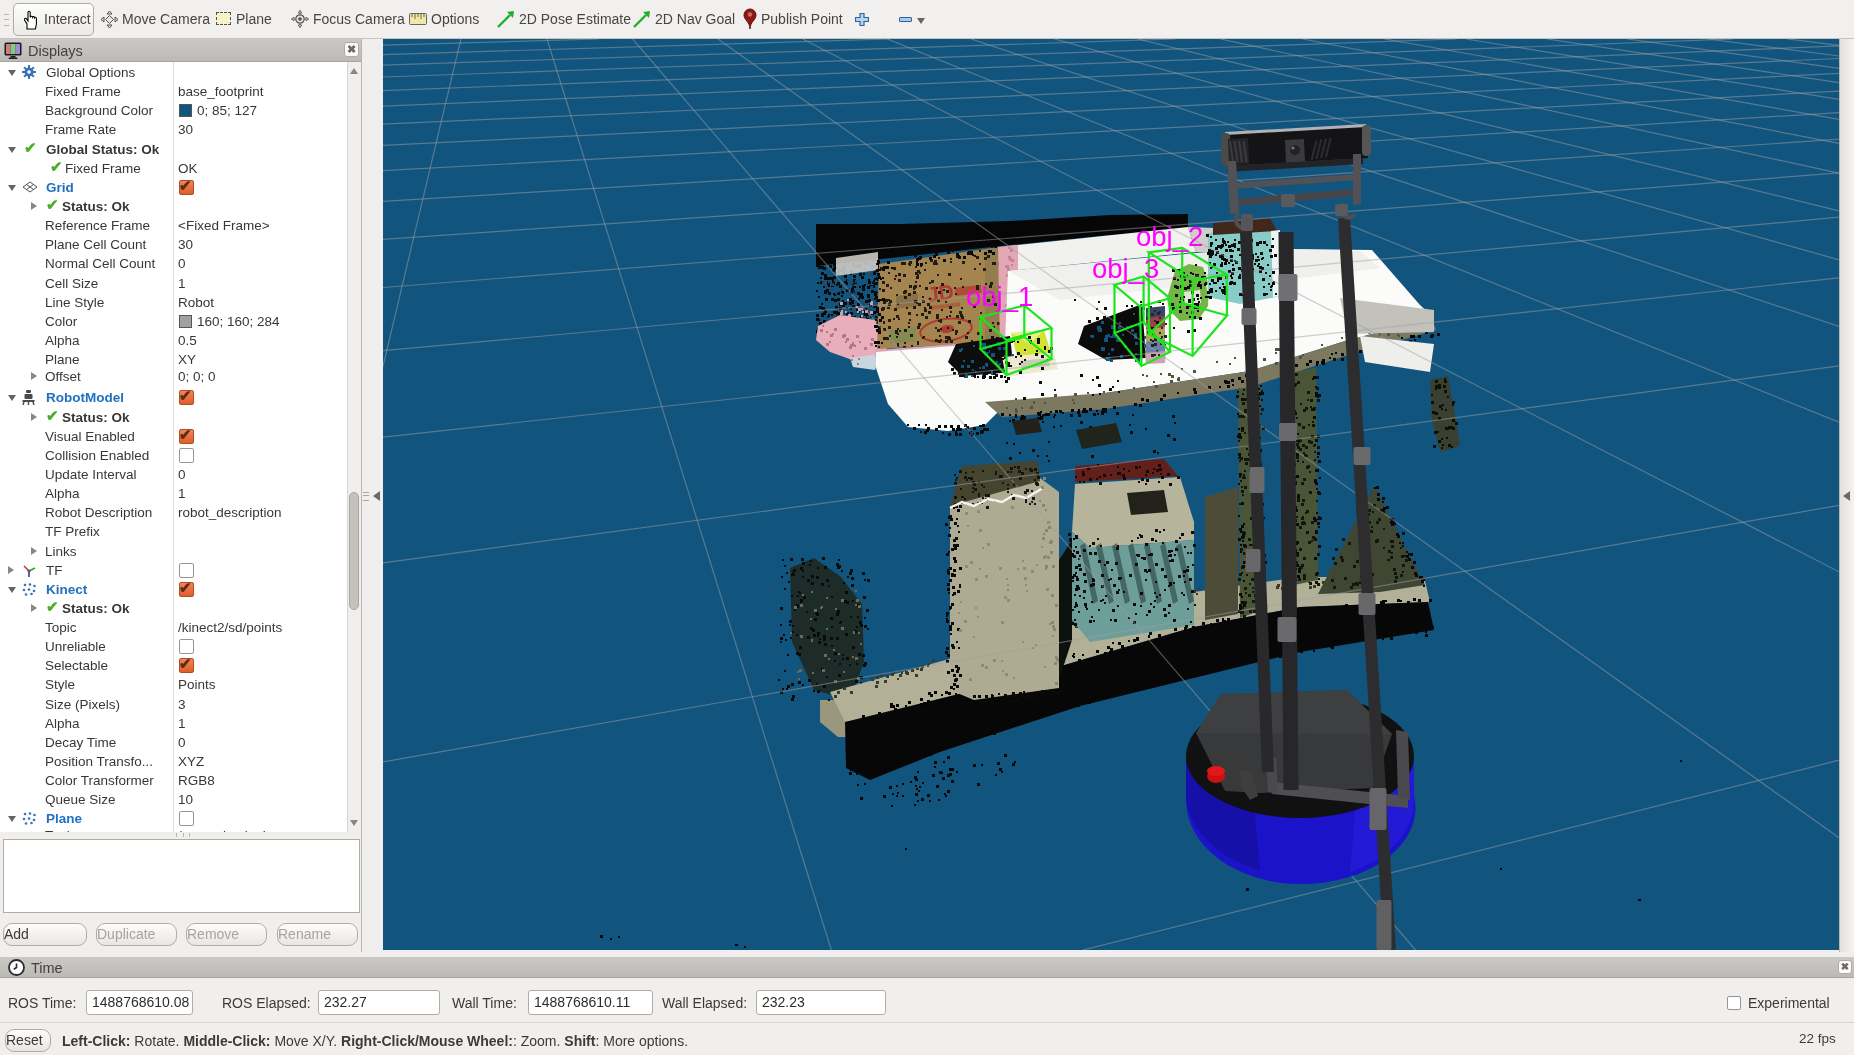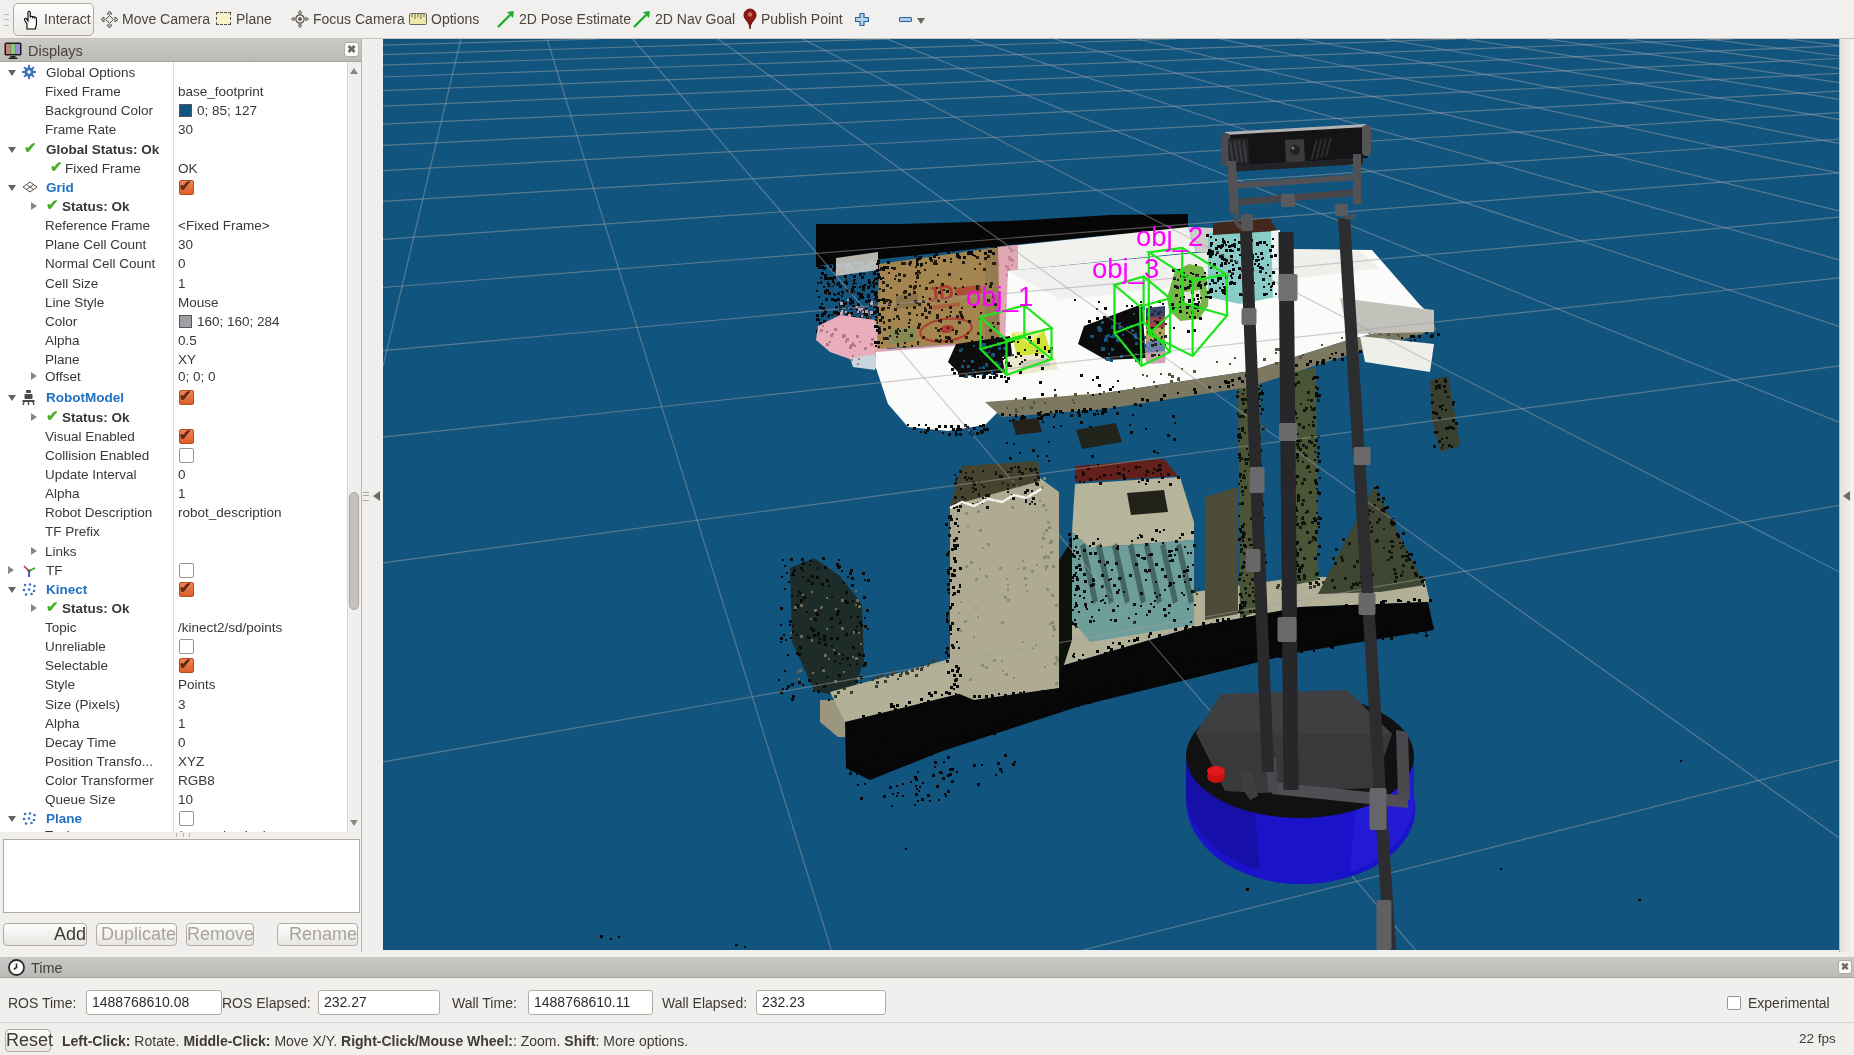--- a/index.html
+++ b/index.html
@@ -8,21 +8,21 @@
 .row .nm{position:absolute;top:2px}
 .row .vl{position:absolute;left:178px;top:2px}
 .bluebold{color:#2270c2;font-weight:bold}
 .tri{position:absolute;width:0;height:0;top:7px}
 .trid{border-left:4.5px solid transparent;border-right:4.5px solid transparent;border-top:6px solid #66625c}
 .trir{border-top:4.5px solid transparent;border-bottom:4.5px solid transparent;border-left:6px solid #8a8680}
 .cb{position:absolute;left:179px;top:2px;width:15px;height:15px;border:1px solid #9a958e;border-radius:2px;background:#fff}
 .cbon{background:linear-gradient(#f2835b,#dd5f28);border-color:#b14e1f}
 .chk{position:absolute;left:-1px;top:-4px;font-size:15px;color:#5a2d12;font-weight:bold}
 .gchk{color:#4caf2a;font-weight:bold;font-size:15px}
-.btn{position:absolute;height:23px;background:linear-gradient(#fdfdfc,#e8e6e3);border:1px solid #b3aca2;border-radius:4px;font-size:18px;color:#3e3a34;text-align:right;line-height:21px}
+.btn{position:absolute;height:23px;background:linear-gradient(#fdfdfc,#e8e6e3);border:1px solid #b3aca2;border-radius:9px;font-size:14px;color:#3e3a34;text-align:left;line-height:21px}
 .btn.dis{color:#a8a49d}
 .inp{position:absolute;height:25px;background:#fff;border:1px solid #b3aca2;border-radius:3px;font-size:14px;color:#2f2d2a;line-height:23px;padding-left:5px}
 .lbl{position:absolute;font-size:14px;color:#3e3a34}
 </style></head><body>
 
 <div class="abs" style="left:0;top:0;width:1854px;height:39px;background:#f1f0ee;border-bottom:1px solid #c8c4bd"></div>
 <div class="abs" style="left:4px;top:14px;width:5px;height:12px;border-top:1.5px solid #b9b4ac;border-bottom:1.5px solid #b9b4ac;">
     <div style="margin-top:3.5px;border-top:1.5px solid #b9b4ac"></div>
   </div>
 <div class="abs" style="left:13px;top:3px;width:81px;height:33px;background:linear-gradient(#fdfdfc,#eceae6);border:1px solid #b1aaa0;border-radius:5px"></div>
@@ -160,21 +160,21 @@
 <div class="row" style="top:254.4px">
     <span class="nm" style="left:45px">Normal Cell Count</span>
     <span class="vl">0</span>
   </div>
 <div class="row" style="top:273.54px">
     <span class="nm" style="left:45px">Cell Size</span>
     <span class="vl">1</span>
   </div>
 <div class="row" style="top:292.68px">
     <span class="nm" style="left:45px">Line Style</span>
-    <span class="vl">Mouse</span>
+    <span class="vl">Robot</span>
   </div>
 <div class="row" style="top:311.82px">
     <span class="nm" style="left:45px">Color</span>
     <div class="abs" style="left:179px;top:3px;width:13px;height:13px;background:#a0a0a4;border:1px solid #555"></div>
     <span class="vl" style="left:197px">160; 160; 284</span>
   </div>
 <div class="row" style="top:330.96000000000004px">
     <span class="nm" style="left:45px">Alpha</span>
     <span class="vl">0.5</span>
   </div>
@@ -339,39 +339,39 @@
 <div class="abs" style="left:347px;top:62px;width:14px;height:770px;background:#f0efed;border-left:1px solid #d8d5d0"></div>
 <div class="abs tri trid" style="left:350px;top:68px;border-top-color:#8a8680;transform:rotate(180deg)"></div>
 <div class="abs tri trid" style="left:350px;top:820px;border-top-color:#8a8680"></div>
 <div class="abs" style="left:349px;top:492px;width:10px;height:118px;background:#c5c2be;border:1px solid #aaa7a2;border-radius:5px"></div>
 <div class="abs" style="left:176px;top:833px;width:14px;height:4px;border-left:1.5px solid #b9b4ac;border-right:1.5px solid #b9b4ac">
     <div style="height:4px;border-right:1.5px solid #b9b4ac;width:7px"></div>
   </div>
 <div class="abs" style="left:3px;top:839px;width:357px;height:74px;background:#fff;border:1px solid #b3aca2"></div>
 <div class="btn" style="left:3px;top:923px;width:84px">Add</div>
 <div class="btn dis" style="left:96px;top:923px;width:81px">Duplicate</div>
-<div class="btn dis" style="left:186px;top:923px;width:68px">Remove</div>
+<div class="btn dis" style="left:186px;top:923px;width:81px">Remove</div>
 <div class="btn dis" style="left:277px;top:923px;width:81px">Rename</div>
 <div class="abs" style="left:361px;top:39px;width:22px;height:913px;background:#f0efed;border-left:1px solid #b9b5af"></div>
 <div class="abs" style="left:363px;top:492px;width:6px;height:9px;border-top:1.5px solid #aaa69f;border-bottom:1.5px solid #aaa69f">
     <div style="margin-top:2.4px;border-top:1.5px solid #aaa69f"></div>
   </div>
 <div class="abs tri" style="left:373px;top:491px;border-top:5.5px solid transparent;border-bottom:5.5px solid transparent;border-right:7px solid #6e6a64"></div>
 <div class="abs" style="left:1839px;top:39px;width:15px;height:913px;background:linear-gradient(90deg,#e3e1dd,#f5f4f2);border-left:1px solid #b9b5af"></div>
 <div class="abs tri" style="left:1843px;top:491px;border-top:5.5px solid transparent;border-bottom:5.5px solid transparent;border-right:7px solid #6e6a64"></div>
 <div class="abs" style="left:0;top:952px;width:1854px;height:5px;background:#f0efed"></div>
 <div class="abs" style="left:0;top:957px;width:1854px;height:21px;background:linear-gradient(#cbc9c6,#bcbab7);border-bottom:1px solid #a8a5a1"></div>
 <svg class="abs" style="left:8px;top:959px" width="17" height="17" viewBox="0 0 17 17">
     <circle cx="8.5" cy="8.5" r="7.5" fill="#fff" stroke="#2b2b2b" stroke-width="1.8"></circle>
     <path d="M8.5 4.5 V8.5 L5.8 10.2" stroke="#2b2b2b" stroke-width="1.6" fill="none"></path>
   </svg>
 <span class="abs" style="left:31px;top:960px;font-size:14.5px;color:#44403a">Time</span>
 <div class="abs" style="left:1838px;top:960px;width:14px;height:14px;background:#fbfbfa;border:1px solid #b1aaa0;border-radius:3px;text-align:center;line-height:12px;font-size:10px;color:#6e6a64;font-weight:bold">✖</div>
 <span class="lbl" style="left:8px;top:995px">ROS Time:</span>
-<div class="inp" style="left:86px;top:990px;width:136px">1488768610.08</div>
+<div class="inp" style="left:86px;top:990px;width:107px">1488768610.08</div>
 <span class="lbl" style="left:222px;top:995px">ROS Elapsed:</span>
 <div class="inp" style="left:318px;top:990px;width:122px">232.27</div>
 <span class="lbl" style="left:452px;top:995px">Wall Time:</span>
 <div class="inp" style="left:528px;top:990px;width:125px">1488768610.11</div>
 <span class="lbl" style="left:662px;top:995px">Wall Elapsed:</span>
 <div class="inp" style="left:756px;top:990px;width:130px">232.23</div>
 <div class="abs" style="left:1727px;top:996px;width:14px;height:14px;background:#fff;border:1px solid #9a958e;border-radius:2px"></div>
 <span class="lbl" style="left:1748px;top:995px">Experimental</span>
 <div class="abs" style="left:0;top:1022px;width:1854px;height:33px;background:#f0efed;border-top:1px solid #d8d5d0"></div>
 <div class="btn" style="left:5px;top:1029px;width:46px;height:23px">Reset</div>

